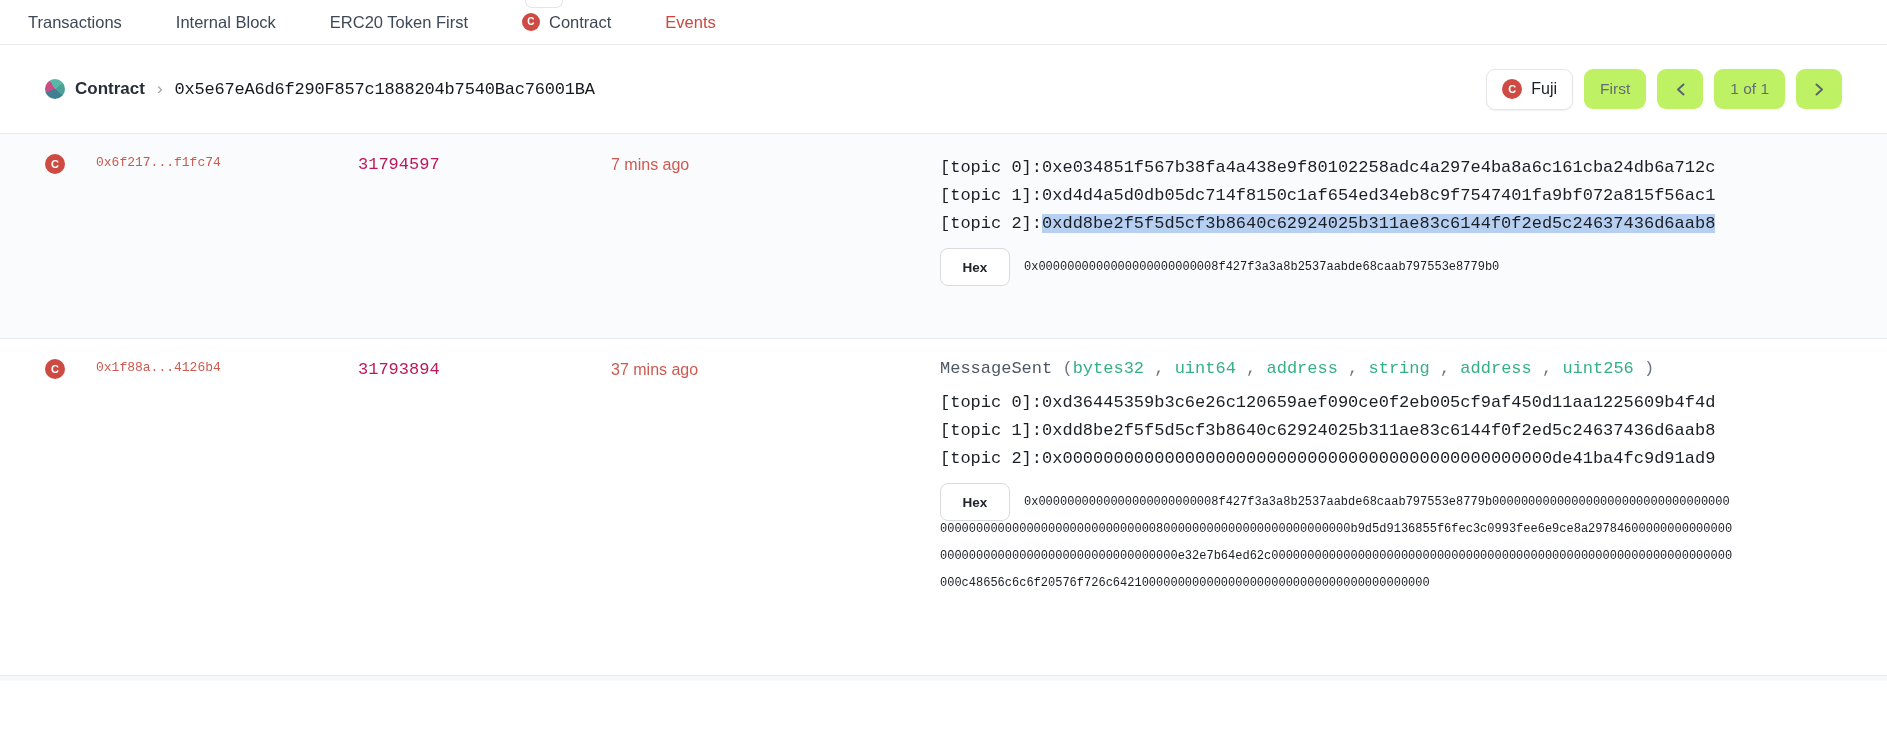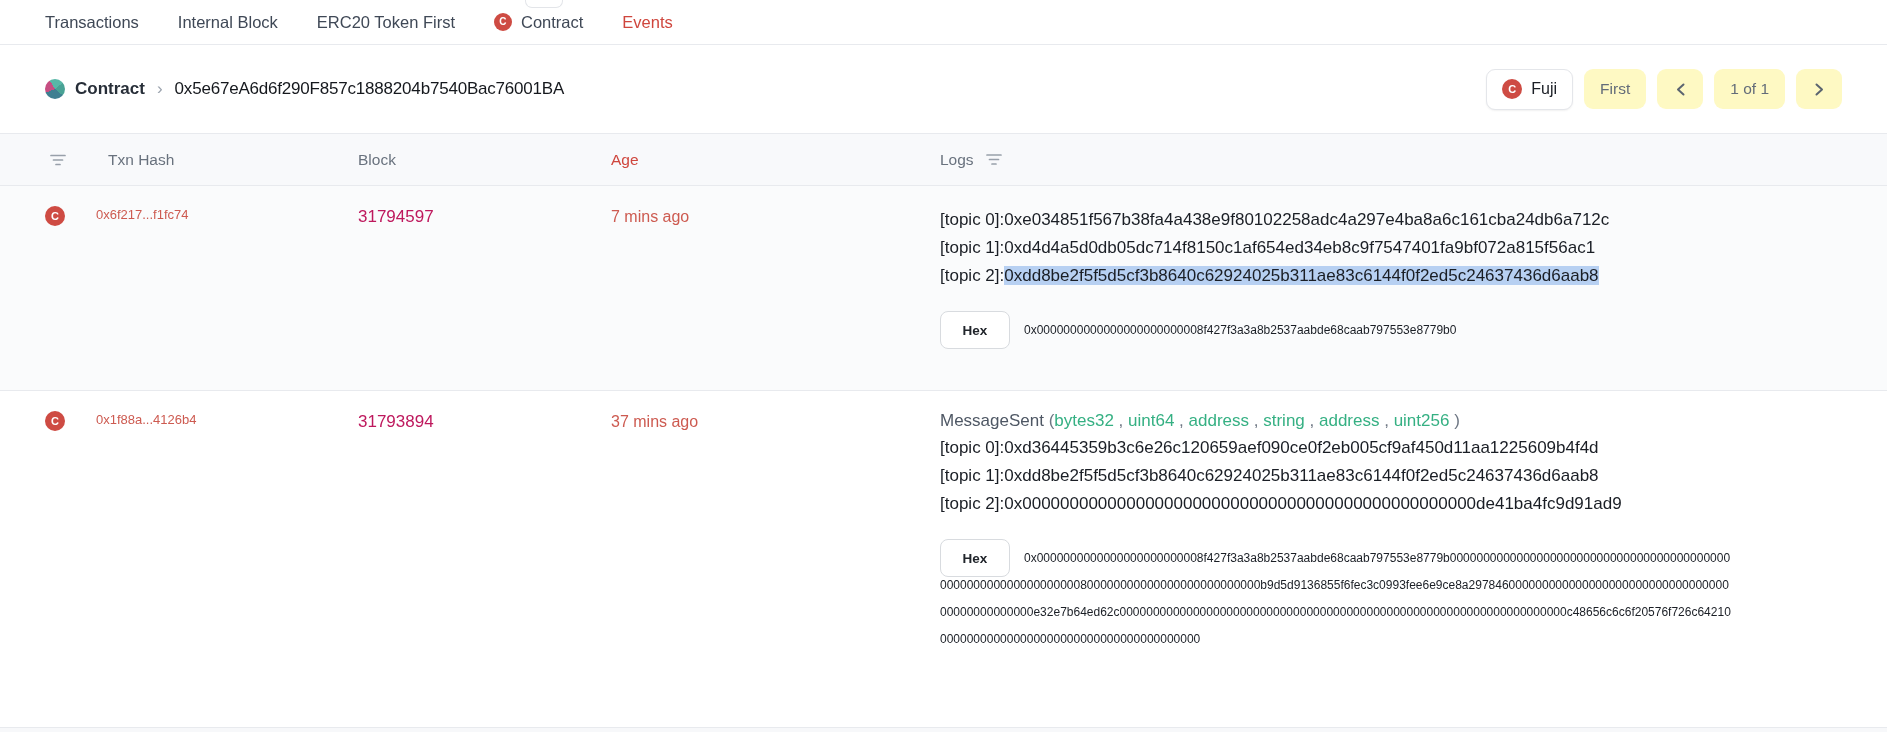--- a/index.html
+++ b/index.html
@@ -3,25 +3,25 @@
 <meta charset="utf-8">
 <style>
   :root{
     --accent_red:#cf463d; --link_red:#cd5a50; --type_green:#35b083; --badge_red:#ce4b43;
     --highlight_blue:#b7d0f2; --border:#e8eaee; --header_bg:#f8f9fb; --row_alt_bg:#fafbfc;
     --text_dark:#1a1e25; --text_muted:#69727e;
   }
   *{box-sizing:border-box;margin:0;padding:0}
   html,body{width:1887px;height:732px;overflow:hidden;background:#fff;
     font-family:"Liberation Sans",sans-serif;color:var(--text_dark)}
-  .mono{font-family:Liberation Sans, sans-serif}
+  .mono{font-family:Liberation Mono, monospace}
 
   
   .tabsbar{position:relative;height:45px;border-bottom:1px solid var(--border);
-    display:flex;align-items:center;padding-left:45px;gap:39px}
+    display:flex;align-items:center;padding-left:28px;gap:54px}
   .tab{display:flex;align-items:center;gap:9px;font-size:16.5px;color:#3f4856;
     text-decoration:none;cursor:pointer;white-space:nowrap}
   .tab.active{color:var(--accent_red)}
   .popnotch{position:absolute;left:525px;top:-4px;width:38px;height:12px;background:#fff;
     border:1px solid #e3e5e9;border-top:none;border-radius:0 0 7px 7px}
 
   
   .cicon{width:20px;height:20px;border-radius:50%;background:var(--badge_red);
     display:inline-flex;align-items:center;justify-content:center;flex:0 0 auto}
   .cicon i{font-style:normal;color:#fff;font-weight:bold;font-size:11px;line-height:1;
@@ -34,21 +34,21 @@
   .crumb{display:flex;align-items:center;gap:10px}
   .sphere{width:20px;height:20px;border-radius:50%;
     background:conic-gradient(from 130deg,#3f7f91 0 33%,#c64e82 33% 55%,#58b7a7 55% 78%,#49a295 78% 100%)}
   .crumb .section{font-size:17px;font-weight:600;color:#272e38}
   .crumb .sep{font-size:17px;color:#9aa2ad;padding:0 2px}
   .crumb .addr{font-size:17px;color:#15181d;letter-spacing:-0.2px}
   .hdr-right{display:flex;align-items:center;gap:11px}
   .fuji{display:flex;align-items:center;gap:9px;background:#fff;border:1px solid #e4e6ea;
     border-radius:9px;height:41px;padding:0 15px;font-size:16px;color:#1a1e25;cursor:pointer;
     box-shadow:0 1px 2px rgba(0,0,0,.06);font-family:"Liberation Sans",sans-serif}
-  .pgr{background:#fef9c3;border:none;border-radius:9px;height:40px;padding:0 16px;
+  .pgr{background:#bef264;border:none;border-radius:9px;height:40px;padding:0 16px;
     font-size:15.5px;color:#636c79;cursor:pointer;display:flex;align-items:center;
     justify-content:center;font-family:"Liberation Sans",sans-serif}
   .pgr.chev{width:46px;padding:0}
 
   
   .thead{position:relative;height:52px;background:var(--header_bg);
     border-bottom:1px solid var(--border);font-size:15.5px;color:var(--text_muted)}
   .thead .cell,.erow .cell{position:absolute;top:50%;transform:translateY(-50%)}
   .thead .c-filter{left:50px}.thead .c-hash{left:108px}.thead .c-block{left:358px}
   .thead .c-age{left:611px;color:var(--accent_red)}
@@ -57,28 +57,28 @@
 
   .erow{position:relative;border-bottom:1px solid var(--border);background:#fff}
   .erow.shade{background:var(--row_alt_bg)}
   .erow .abs{position:absolute}
   .erow .rowicon{left:45px;top:20px}
   .erow .hash{left:96px;top:21px;font-size:13px;color:var(--link_red);text-decoration:none;cursor:pointer}
   .erow .block{left:358px;top:21px;font-size:17px;color:#be185d}
   .erow .age{left:611px;top:22px;font-size:16px;color:var(--link_red)}
   .erow .logs{left:940px;top:20px;width:793px}
 
-  .eventline{font-size:17px;margin-bottom:3px;color:#6e7784;white-space:nowrap}
+  .eventline{font-size:17px;margin-bottom:11px;color:#6e7784;white-space:nowrap}
   .eventline .ename{color:#4e5764}
   .eventline .etype{color:var(--type_green)}
 
   .topicline{font-size:17px;line-height:28px;color:var(--text_dark);white-space:nowrap}
   .topicline .hl{background:var(--highlight_blue)}
 
-  .hexwrap{position:relative;margin-top:27px}
+  .hexwrap{position:relative;margin-top:16px}
   .hexbtn{position:absolute;left:0;top:-6px;width:70px;height:38px;background:#fff;
     border:1px solid #d8dbdf;border-radius:8px;font-size:13.5px;font-weight:600;color:#21252b;
     cursor:pointer;font-family:"Liberation Sans",sans-serif}
   .hexdata{font-size:12px;line-height:27px;color:var(--text_dark);
     text-indent:84px;word-break:break-all;white-space:normal}
 
   .footsliver{height:5px;background:#f7f8fa}
 </style>
 </head>
 <body>
@@ -128,42 +128,20 @@
     <button class="pgr">1 of 1</button>
     <button class="pgr chev">
       <svg width="11" height="15" viewBox="0 0 11 15">
           <path d="M2.5 2.5 L8 7.5 L2.5 12.5" stroke="#5b6470" stroke-width="2" fill="none" stroke-linecap="round" stroke-linejoin="round"></path>
         </svg>
     </button>
   </div>
 </header>
 
 <section>
-  <div class="thead">
-    <span class="cell c-filter filter-ico">
-      <svg width="16" height="13" viewBox="0 0 16 13" stroke="#98a0aa" stroke-width="1.7" stroke-linecap="round">
-          <line x1="1" y1="2" x2="15" y2="2"></line>
-          <line x1="3.5" y1="6.5" x2="12.5" y2="6.5"></line>
-          <line x1="6" y1="11" x2="10" y2="11"></line>
-        </svg>
-    </span>
-    <span class="cell c-hash">Txn Hash</span>
-    <span class="cell c-block">Block</span>
-    <span class="cell c-age">Age</span>
-    <span class="cell c-logs">
-      <span>Logs</span>
-      <span class="filter-ico">
-        <svg width="16" height="13" viewBox="0 0 16 13" stroke="#98a0aa" stroke-width="1.7" stroke-linecap="round">
-            <line x1="1" y1="2" x2="15" y2="2"></line>
-            <line x1="3.5" y1="6.5" x2="12.5" y2="6.5"></line>
-            <line x1="6" y1="11" x2="10" y2="11"></line>
-          </svg>
-      </span>
-    </span>
-  </div>
   <div>
       <div class="erow shade" style="height: 205px;">
         <span class="cicon abs rowicon">
           <i>C</i>
         </span>
         <a class="abs hash mono">0x6f217...f1fc74</a>
         <div class="abs block mono">31794597</div>
         <div class="abs age">7 mins ago</div>
         <div class="abs logs">
           <div>

